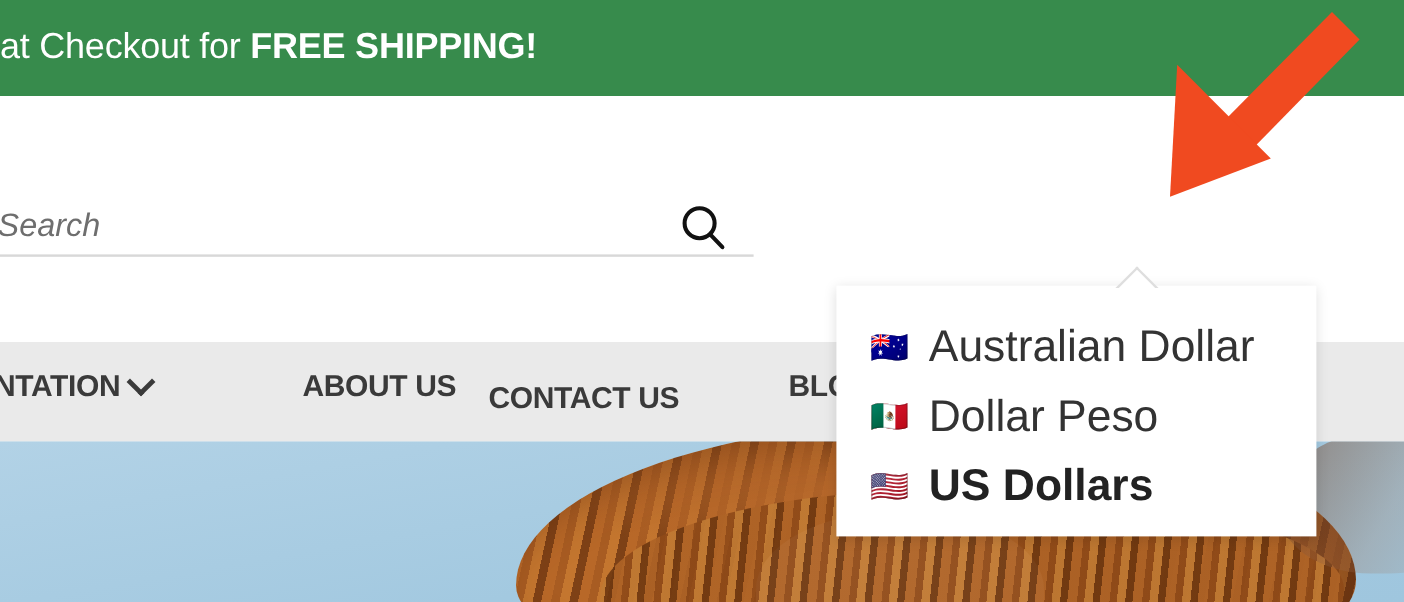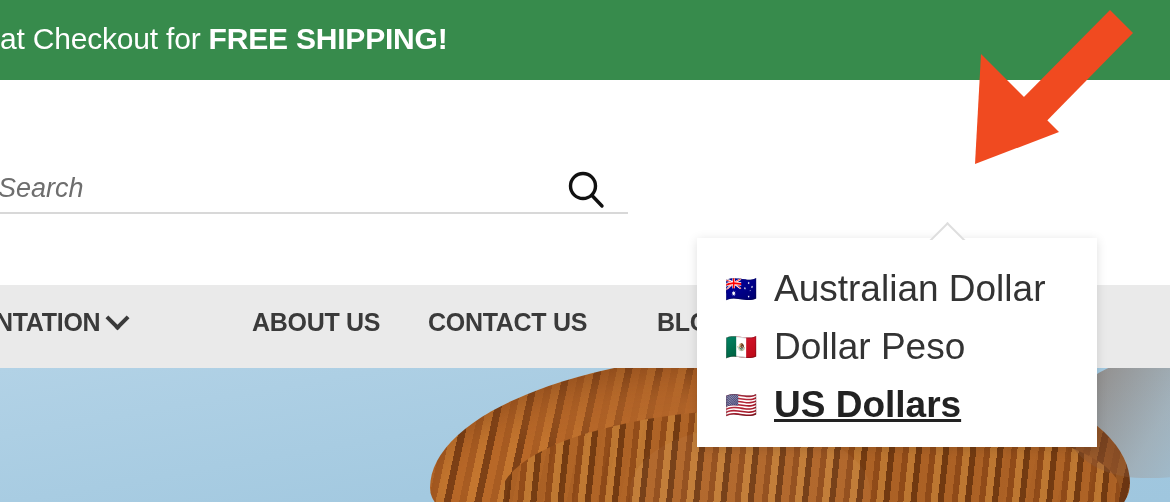--- a/index.html
+++ b/index.html
@@ -200,21 +200,20 @@
     width: 32px;
     display: inline-block;
   }
   .currency-item .cname {
     font-size: 37px;
     color: #333333;
   }
   .currency-item.selected .cname {
     font-weight: bold;
     color: #222222;
-    text-decoration: underline;
   }
   .ci-0 { top: 30px; }
   .ci-1 { top: 88px; }
   .ci-2 { top: 146px; }
 
   
   .navbar {
     position: absolute;
     left: 0; top: 285px;
     width: 1170px;
@@ -237,21 +236,21 @@
   .nav-item .navchev {
     display: inline-block;
     width: 13px;
     height: 13px;
     border-right: 4px solid #3a3a3a;
     border-bottom: 4px solid #3a3a3a;
     transform: rotate(45deg) translate(-3px,-3px);
   }
   .ni-0 { left: -5px; }
   .ni-1 { left: 222px; margin-left: 30px; }
-  .ni-2 { left: 428px; }
+  .ni-2 { left: 407px; margin-top: 10px; }
   .ni-3 { left: 657px; }
 
   
   .hero {
     position: absolute;
     left: 0; top: 368px;
     width: 1170px;
     height: 134px;
     overflow: hidden;
     background: #A8CDE3;

